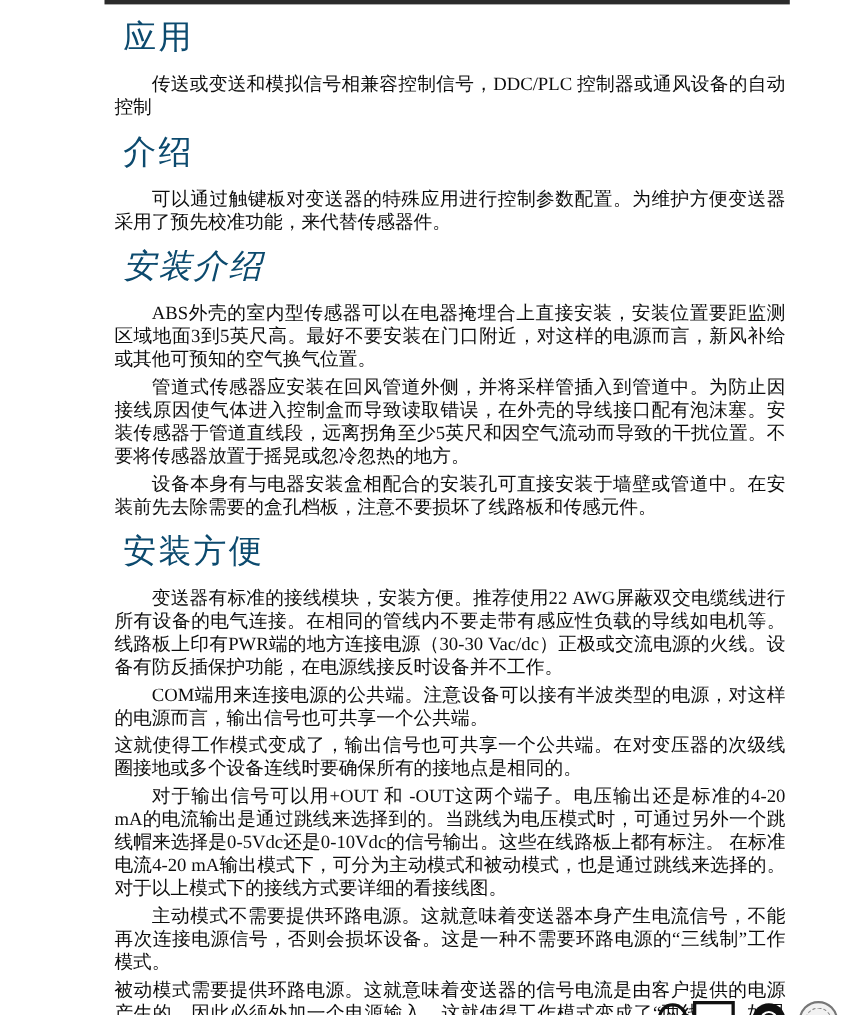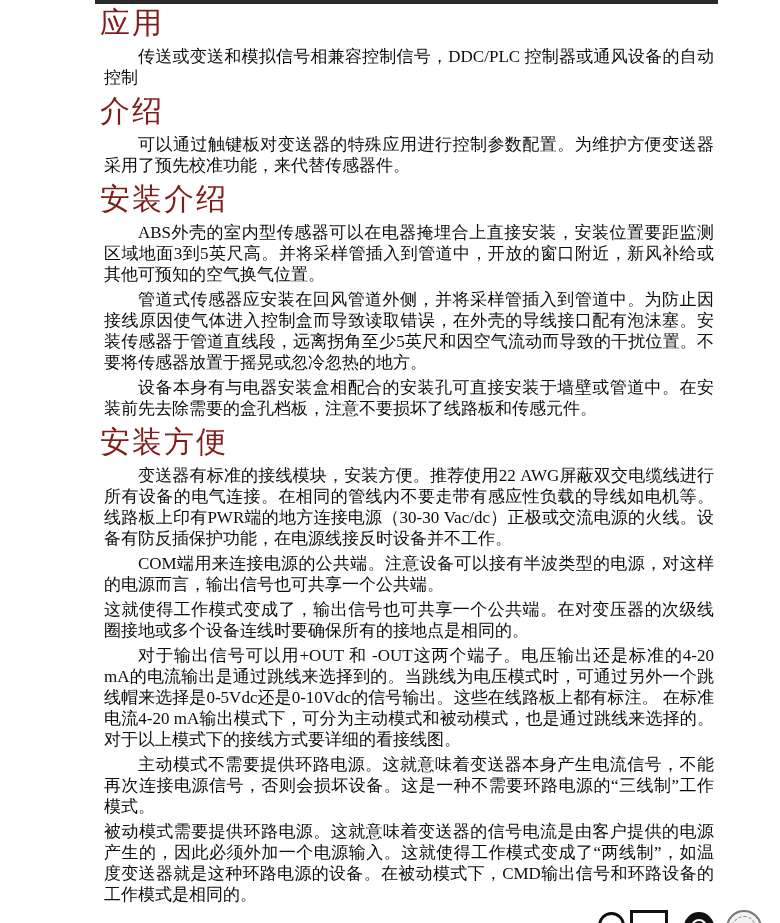--- a/index.html
+++ b/index.html
@@ -26,27 +26,27 @@
   .content {
     position: absolute;
     left: 100px;
     top: 4px;
     width: 618px;
   }
   h2.sec-heading {
     font-size: 30px;
     font-weight: 400;
     line-height: 38px;
-    margin: 0;
+    margin: 12px;
     letter-spacing: 2px;
-    color: #7f1d1d;
+    color: #0c4a6e;
   }
   .mt-h1 { margin-top: 10px; }
   .mt-h2 { margin-top: 16px; }
-  .mt-h3 { margin-top: 4px; }
+  .mt-h3 { margin-top: 4px; font-style: italic; }
   .mt-h4 { margin-top: 4px; }
   p.body-text {
     font-size: 17px;
     font-weight: 400;
     line-height: 21px;
     margin: 4px;
     text-align: justify;
     color: #0d0d0d;
   }
   p.indent { text-indent: 2em; }
@@ -109,21 +109,21 @@
 
 <div class="content">
 
   <h2 class="sec-heading mt-h1">应用</h2>
   <p class="body-text indent">传送或变送和模拟信号相兼容控制信号，DDC/PLC 控制器或通风设备的自动控制</p>
 
   <h2 class="sec-heading mt-h2">介绍</h2>
   <p class="body-text indent">可以通过触键板对变送器的特殊应用进行控制参数配置。为维护方便变送器采用了预先校准功能，来代替传感器件。</p>
 
   <h2 class="sec-heading mt-h3">安装介绍</h2>
-  <p class="body-text indent">ABS外壳的室内型传感器可以在电器掩埋合上直接安装，安装位置要距监测区域地面3到5英尺高。并将采样管插入到管道中，开放的窗口附近，新风补给或其他可预知的空气换气位置。</p>
+  <p class="body-text indent">ABS外壳的室内型传感器可以在电器掩埋合上直接安装，安装位置要距监测区域地面3到5英尺高。最好不要安装在门口附近，对这样的电源而言，新风补给或其他可预知的空气换气位置。</p>
   <p class="body-text indent">管道式传感器应安装在回风管道外侧，并将采样管插入到管道中。为防止因接线原因使气体进入控制盒而导致读取错误，在外壳的导线接口配有泡沫塞。安装传感器于管道直线段，远离拐角至少5英尺和因空气流动而导致的干扰位置。不要将传感器放置于摇晃或忽冷忽热的地方。</p>
   <p class="body-text indent">设备本身有与电器安装盒相配合的安装孔可直接安装于墙壁或管道中。在安装前先去除需要的盒孔档板，注意不要损坏了线路板和传感元件。</p>
 
   <h2 class="sec-heading mt-h4">安装方便</h2>
   <p class="body-text indent">变送器有标准的接线模块，安装方便。推荐使用22 AWG屏蔽双交电缆线进行所有设备的电气连接。在相同的管线内不要走带有感应性负载的导线如电机等。线路板上印有PWR端的地方连接电源（30-30 Vac/dc）正极或交流电源的火线。设备有防反插保护功能，在电源线接反时设备并不工作。</p>
   <p class="body-text indent">COM端用来连接电源的公共端。注意设备可以接有半波类型的电源，对这样的电源而言，输出信号也可共享一个公共端。</p>
   <p class="body-text">这就使得工作模式变成了，输出信号也可共享一个公共端。在对变压器的次级线圈接地或多个设备连线时要确保所有的接地点是相同的。</p>
   <p class="body-text indent">对于输出信号可以用+OUT 和 -OUT这两个端子。电压输出还是标准的4-20 mA的电流输出是通过跳线来选择到的。当跳线为电压模式时，可通过另外一个跳线帽来选择是0-5Vdc还是0-10Vdc的信号输出。这些在线路板上都有标注。 在标准电流4-20 mA输出模式下，可分为主动模式和被动模式，也是通过跳线来选择的。对于以上模式下的接线方式要详细的看接线图。</p>
   <p class="body-text indent">主动模式不需要提供环路电源。这就意味着变送器本身产生电流信号，不能再次连接电源信号，否则会损坏设备。这是一种不需要环路电源的“三线制”工作模式。</p>
   <p class="body-text">被动模式需要提供环路电源。这就意味着变送器的信号电流是由客户提供的电源产生的，因此必须外加一个电源输入。这就使得工作模式变成了“两线制”，如温度变送器就是这种环路电源的设备。在被动模式下，CMD输出信号和环路设备的工作模式是相同的。</p>

